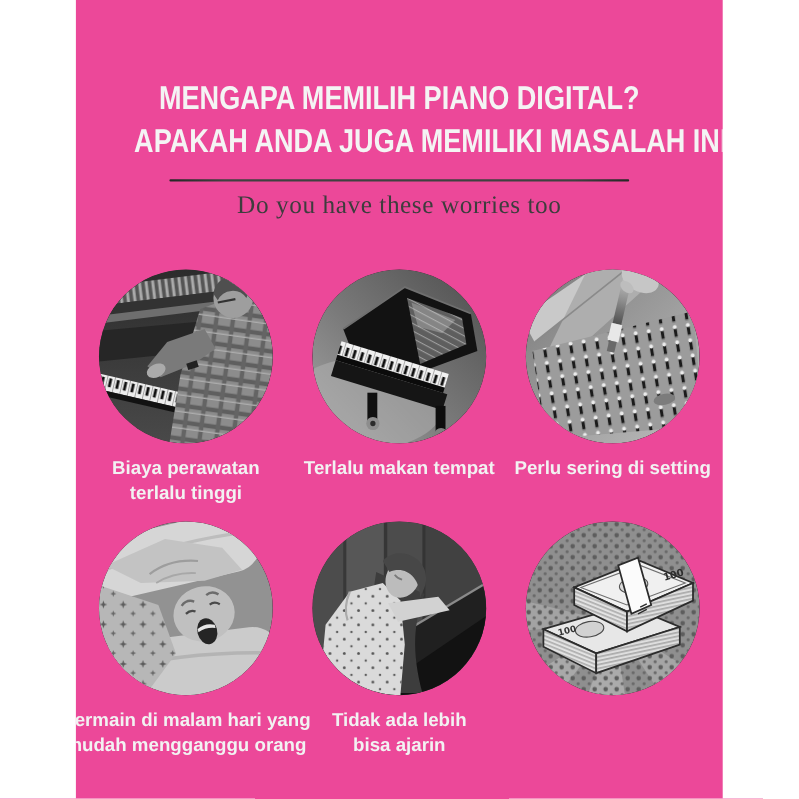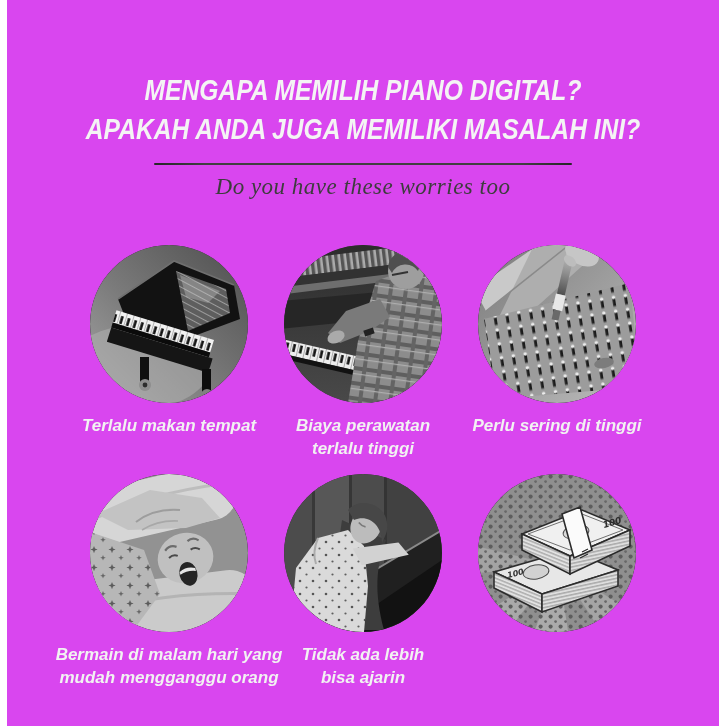--- a/index.html
+++ b/index.html
@@ -1,21 +1,21 @@
 <!DOCTYPE html>
 <html><head>
 <meta charset="utf-8">
 <style>
   html,body{margin:0;padding:0;}
   body{
     width:726px;height:726px;background:#ffffff;overflow:hidden;
     font-family:"Liberation Sans",sans-serif;
   }
   .panel{
-    width:712px;height:726px;margin:0 auto;background:#d946ef;overflow:hidden;font-style:italic;
+    width:588px;height:726px;margin:0 auto;background:#ec4899;overflow:hidden;
   }
   .title-block{padding-top:70px;text-align:center;}
   .title-line{
     font-weight:800;font-size:30px;line-height:39px;color:#f4f4f4;
     white-space:nowrap;transform:scaleX(0.82);transform-origin:50% 50%;
     letter-spacing:0px;
   }
   .divider{
     width:418px;height:2px;margin:15px auto 0;
     background:linear-gradient(90deg,#262626,#404040 12%,#404040 88%,#262626);
@@ -49,20 +49,73 @@
   <div class="title-block">
     <div class="title-line">MENGAPA MEMILIH PIANO DIGITAL?</div>
     <div class="title-line">APAKAH ANDA JUGA MEMILIKI MASALAH INI?</div>
   </div>
 
   <div class="divider"></div>
 
   <div class="subtitle">Do you have these worries too</div>
 
   <div class="row row-1">
+
+    <div class="cell">
+      <div class="circle">
+        <svg width="158" height="158" viewBox="0 0 158 158">
+          <defs>
+            <clipPath id="b-clip">
+                <circle cx="79" cy="79" r="79"></circle>
+              </clipPath>
+            <linearGradient id="b-bg" x1="0" y1="0" x2="0" y2="1">
+              <stop offset="0" stop-color="#2c2c2c"></stop>
+                <stop offset="1" stop-color="#494949"></stop>
+            </linearGradient>
+            <pattern id="b-strips" width="6" height="16" patternUnits="userSpaceOnUse">
+              <rect width="6" height="16" fill="#555555"></rect>
+                <rect x="1.4" width="2.6" height="16" fill="#ababab"></rect>
+            </pattern>
+            <pattern id="b-keys" width="7" height="14" patternUnits="userSpaceOnUse">
+              <rect width="7" height="14" fill="#ededed"></rect>
+              <rect width="0.7" height="14" fill="#8e8e8e"></rect>
+              <rect x="2.3" width="2.6" height="8" fill="#101010"></rect>
+            </pattern>
+            <pattern id="b-plaid" width="15" height="15" patternUnits="userSpaceOnUse" patternTransform="rotate(8)">
+              <rect width="15" height="15" fill="#8c8c8c"></rect>
+              <rect y="5" width="15" height="4" fill="#5f5f5f"></rect>
+              <rect x="5" width="4" height="15" fill="#646464"></rect>
+              <rect y="12" width="15" height="1.2" fill="#aeaeae"></rect>
+            </pattern>
+          </defs>
+          <g clip-path="url(#b-clip)">
+            <rect width="158" height="158" fill="url(#b-bg)"></rect>
+            <g transform="rotate(-7 0 30)">
+              <rect x="-6" y="16" width="130" height="17" fill="url(#b-strips)"></rect>
+              <rect x="-6" y="33" width="130" height="9" fill="#323232"></rect>
+              <rect x="-6" y="42" width="134" height="7" fill="#6e6e6e"></rect>
+            </g>
+            <polygon points="-4,56 128,44 134,70 -4,84" fill="#262626"></polygon>
+            <g transform="rotate(13 6 100)">
+              <rect x="-4" y="96" width="112" height="14" fill="url(#b-keys)"></rect>
+              <rect x="-4" y="110" width="112" height="5" fill="#121212"></rect>
+            </g>
+            <polygon points="92,36 158,12 158,158 64,158 74,96" fill="url(#b-plaid)"></polygon>
+            <circle cx="122" cy="26" r="18" fill="#9e9e9e"></circle>
+            <path d="M104,22 a18,18 0 0 1 34,-6 l-4,10 a15,15 0 0 0 -26,2 Z" fill="#4f4f4f"></path>
+            <line x1="108" y1="30" x2="124" y2="27" stroke="#333" stroke-width="2"></line>
+            <polygon points="96,54 62,66 44,88 56,98 86,86 106,72" fill="#7a7a7a"></polygon>
+            <ellipse cx="52" cy="92" rx="9" ry="6" fill="#aaaaaa" transform="rotate(-24 52 92)"></ellipse>
+            <rect x="80" y="84" width="10" height="6" fill="#222" transform="rotate(-18 85 87)"></rect>
+          </g>
+        </svg>
+      </div>
+      <p class="cap">Biaya perawatan
+terlalu tinggi</p>
+    </div>
 
     <div class="cell">
       <div class="circle">
         <svg width="158" height="158" viewBox="0 0 158 158">
           <defs>
             <clipPath id="a-clip">
                 <circle cx="79" cy="79" r="79"></circle>
               </clipPath>
             <linearGradient id="a-bg" x1="1" y1="0" x2="0" y2="1">
               <stop offset="0" stop-color="#4e4e4e"></stop>
@@ -93,73 +146,20 @@
             </g>
             <rect x="50" y="112" width="9" height="26" fill="#101010"></rect>
             <circle cx="55" cy="140" r="6" fill="#8d8d8d"></circle>
               <circle cx="55" cy="140" r="2.4" fill="#2c2c2c"></circle>
             <rect x="112" y="124" width="9" height="26" fill="#0d0d0d"></rect>
             <circle cx="117" cy="150" r="6" fill="#808080"></circle>
           </g>
         </svg>
       </div>
       <p class="cap">Terlalu makan tempat</p>
-    </div>
-
-    <div class="cell">
-      <div class="circle">
-        <svg width="158" height="158" viewBox="0 0 158 158">
-          <defs>
-            <clipPath id="b-clip">
-                <circle cx="79" cy="79" r="79"></circle>
-              </clipPath>
-            <linearGradient id="b-bg" x1="0" y1="0" x2="0" y2="1">
-              <stop offset="0" stop-color="#2c2c2c"></stop>
-                <stop offset="1" stop-color="#494949"></stop>
-            </linearGradient>
-            <pattern id="b-strips" width="6" height="16" patternUnits="userSpaceOnUse">
-              <rect width="6" height="16" fill="#555555"></rect>
-                <rect x="1.4" width="2.6" height="16" fill="#ababab"></rect>
-            </pattern>
-            <pattern id="b-keys" width="7" height="14" patternUnits="userSpaceOnUse">
-              <rect width="7" height="14" fill="#ededed"></rect>
-              <rect width="0.7" height="14" fill="#8e8e8e"></rect>
-              <rect x="2.3" width="2.6" height="8" fill="#101010"></rect>
-            </pattern>
-            <pattern id="b-plaid" width="15" height="15" patternUnits="userSpaceOnUse" patternTransform="rotate(8)">
-              <rect width="15" height="15" fill="#8c8c8c"></rect>
-              <rect y="5" width="15" height="4" fill="#5f5f5f"></rect>
-              <rect x="5" width="4" height="15" fill="#646464"></rect>
-              <rect y="12" width="15" height="1.2" fill="#aeaeae"></rect>
-            </pattern>
-          </defs>
-          <g clip-path="url(#b-clip)">
-            <rect width="158" height="158" fill="url(#b-bg)"></rect>
-            <g transform="rotate(-7 0 30)">
-              <rect x="-6" y="16" width="130" height="17" fill="url(#b-strips)"></rect>
-              <rect x="-6" y="33" width="130" height="9" fill="#323232"></rect>
-              <rect x="-6" y="42" width="134" height="7" fill="#6e6e6e"></rect>
-            </g>
-            <polygon points="-4,56 128,44 134,70 -4,84" fill="#262626"></polygon>
-            <g transform="rotate(13 6 100)">
-              <rect x="-4" y="96" width="112" height="14" fill="url(#b-keys)"></rect>
-              <rect x="-4" y="110" width="112" height="5" fill="#121212"></rect>
-            </g>
-            <polygon points="92,36 158,12 158,158 64,158 74,96" fill="url(#b-plaid)"></polygon>
-            <circle cx="122" cy="26" r="18" fill="#9e9e9e"></circle>
-            <path d="M104,22 a18,18 0 0 1 34,-6 l-4,10 a15,15 0 0 0 -26,2 Z" fill="#4f4f4f"></path>
-            <line x1="108" y1="30" x2="124" y2="27" stroke="#333" stroke-width="2"></line>
-            <polygon points="96,54 62,66 44,88 56,98 86,86 106,72" fill="#7a7a7a"></polygon>
-            <ellipse cx="52" cy="92" rx="9" ry="6" fill="#aaaaaa" transform="rotate(-24 52 92)"></ellipse>
-            <rect x="80" y="84" width="10" height="6" fill="#222" transform="rotate(-18 85 87)"></rect>
-          </g>
-        </svg>
-      </div>
-      <p class="cap">Biaya perawatan
-terlalu tinggi</p>
     </div>
 
     <div class="cell">
       <div class="circle">
         <svg width="158" height="158" viewBox="0 0 158 158">
           <defs>
             <clipPath id="c-clip">
                 <circle cx="79" cy="79" r="79"></circle>
               </clipPath>
             <linearGradient id="c-bg" x1="0" y1="0" x2="1" y2="1">
@@ -188,21 +188,21 @@
             <g transform="rotate(13 86 36)">
               <rect x="82" y="-6" width="8" height="56" fill="url(#c-rod)"></rect>
               <rect x="81" y="50" width="10" height="16" fill="#e8e8e8"></rect>
               <rect x="82.5" y="66" width="7" height="10" fill="#6a6a6a"></rect>
             </g>
             <ellipse cx="104" cy="8" rx="18" ry="12" fill="#c6c6c6" transform="rotate(28 104 8)"></ellipse>
             <ellipse cx="92" cy="16" rx="7" ry="4.5" fill="#bdbdbd" transform="rotate(40 92 16)"></ellipse>
           </g>
         </svg>
       </div>
-      <p class="cap">Perlu sering di tinggi</p>
+      <p class="cap">Perlu sering di setting</p>
     </div>
   </div>
 
   <div class="row row-2">
 
     <div class="cell">
       <div class="circle">
         <svg width="158" height="158" viewBox="0 0 158 158">
           <defs>
             <clipPath id="d-clip">

